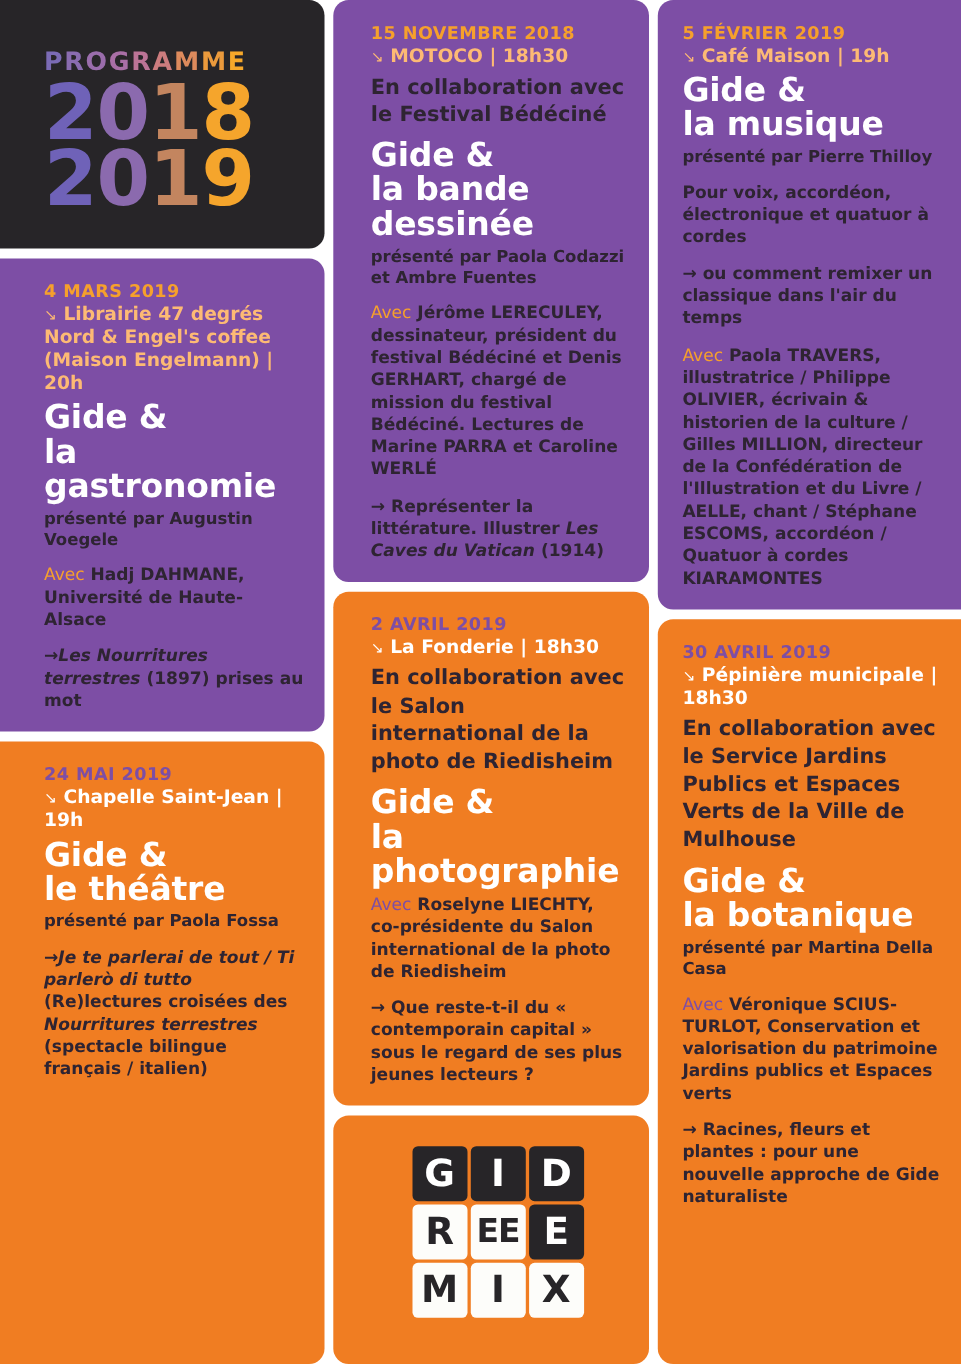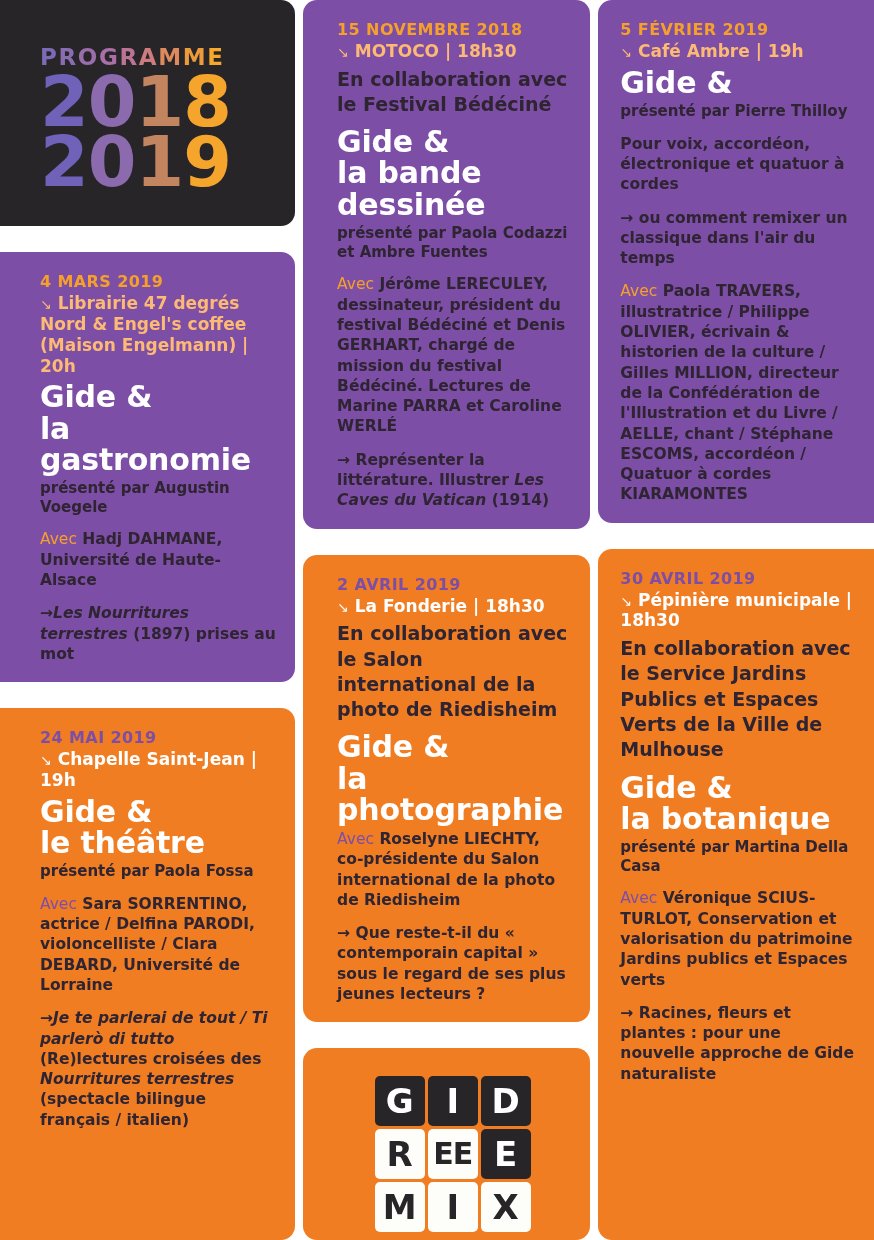--- a/index.html
+++ b/index.html
@@ -9,21 +9,21 @@
     font-family:"DejaVu Sans","Liberation Sans",sans-serif;
     overflow:hidden;
   }
   .poster {
     position:relative;
     width:874px; height:1240px;
     display:flex;
     gap:8px;
     background:#ffffff;
   }
-  .col { display:flex; flex-direction:column; gap:26px; }
+  .col { display:flex; flex-direction:column; gap:9px; }
   .col-left   { width:304px; }
   .col-mid    { width:296px; }
   .col-right  { width:284px; }
 
   .block {
     border-radius:14px;
     padding:20px 22px 18px 34px;
     overflow:hidden;
     position:relative;
   }
@@ -134,21 +134,20 @@
       <div class="presented">présenté par Augustin Voegele</div>
       <div class="para"><span class="lbl">Avec</span><span> Hadj DAHMANE, Université de Haute-Alsace</span></div>
       <div class="para"><span>→</span><i>Les Nourritures terrestres</i><span> (1897) prises au mot</span></div>
     </div>
 
     <div class="block b-orange" style="flex:1">
       <div class="date">24 MAI 2019</div>
       <div class="venue"><span class="arr">↘</span> <span>Chapelle Saint-Jean | 19h</span></div>
       <div class="title"><span>Gide &amp;</span><span class="l2">le théâtre</span></div>
       <div class="presented">présenté par Paola Fossa</div>
-      <div class="para"><span class="lbl">Avec</span><span> Sara SORRENTINO, actrice / Delfina PARODI, violoncelliste / Clara DEBARD, Université de Lorraine</span></div>
       <div class="para"><span>→</span><i>Je te parlerai de tout / Ti parlerò di tutto</i><span> (Re)lectures croisées des </span><i>Nourritures terrestres</i><span> (spectacle bilingue français / italien)</span></div>
     </div>
 
   </div>
 
   <div class="col col-mid">
 
     <div class="block b-purple">
       <div class="date">15 NOVEMBRE 2018</div>
       <div class="venue"><span class="arr">↘</span> <span>MOTOCO | 18h30</span></div>
@@ -181,22 +180,22 @@
         <div class="tile light">X</div>
       </div>
     </div>
 
   </div>
 
   <div class="col col-right">
 
     <div class="block b-purple">
       <div class="date">5 FÉVRIER 2019</div>
-      <div class="venue"><span class="arr">↘</span> <span>Café Ambre | 19h</span></div>
-      <div class="title"><span>Gide &amp;</span></div>
+      <div class="venue"><span class="arr">↘</span> <span>Café Maison | 19h</span></div>
+      <div class="title"><span>Gide &amp;</span><span class="l2">la musique</span></div>
       <div class="presented">présenté par Pierre Thilloy</div>
       <div class="para">Pour voix, accordéon, électronique et quatuor à cordes</div>
       <div class="para"><span>→</span><span> ou comment remixer un classique dans l'air du temps</span></div>
       <div class="para"><span class="lbl">Avec</span><span> Paola TRAVERS, illustratrice / Philippe OLIVIER, écrivain &amp; historien de la culture / Gilles MILLION, directeur de la Confédération de l'Illustration et du Livre / AELLE, chant / Stéphane ESCOMS, accordéon / Quatuor à cordes KIARAMONTES</span></div>
     </div>
 
     <div class="block b-orange" style="flex:1">
       <div class="date">30 AVRIL 2019</div>
       <div class="venue"><span class="arr">↘</span> <span>Pépinière municipale | 18h30</span></div>
       <div class="collab">En collaboration avec le Service Jardins Publics et Espaces Verts de la Ville de Mulhouse</div>

